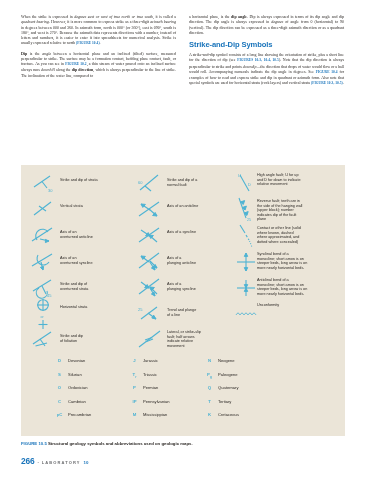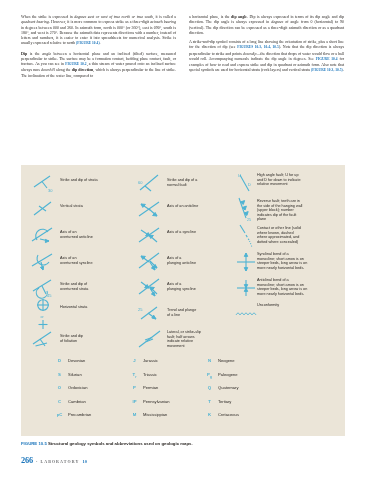--- a/index.html
+++ b/index.html
@@ -90,21 +90,21 @@
   .caption{
     position:absolute;left:21px;top:441px;width:324px;
     font-family:"Liberation Sans", sans-serif;
     font-size:4.3px;color:#2b2724;
   }
   .caption .lead{color:#1b75bb;font-weight:bold;}
   .caption .rest{font-weight:bold;}
   .footer{
     position:absolute;left:21px;top:456px;width:324px;
     display:flex;align-items:baseline;
-    font-family:Liberation Serif, serif;
+    font-family:Liberation Sans, sans-serif;
   }
   .pgnum{font-size:8.4px;font-weight:bold;color:#1b75bb;letter-spacing:-.2px;}
   .footsep{font-size:4px;color:#9aa0a6;margin:0 3px;}
   .foottxt{font-size:4px;color:#6d6e71;letter-spacing:1.1px;font-weight:bold;}
   .footnum{font-size:4.4px;color:#1b75bb;font-weight:bold;margin-left:3px;}
 </style>
 </head>
 <body>
 
 <div class="page">
@@ -114,20 +114,21 @@
     <div class="col">
       <p class="body">When the strike is expressed in <span class="it">degrees east or west of true north or true south</span>, it is called a <span class="it">quadrant bearing</span>. However, it is more common to express strike as a three-digit <span class="it">azimuth bearing</span> in degrees between 000 and 360. In azimuth form, north is 000° (or 360°), east is 090°, south is 180°, and west is 270°. Because the azimuth data represents directions with a number, instead of letters and numbers, it is easier to enter it into spreadsheets for numerical analysis. Strike is usually expressed relative to north <span class="figref">(FIGURE 10.4)</span>.</p>
 
 
       <p class="body"><span class="bd">Dip</span> is the <span class="it">angle</span> between a horizontal plane and an inclined (tilted) surface, measured perpendicular to strike. The surface may be a formation contact, bedding plane contact, fault, or fracture. As you can see in <span class="figref">FIGURE 10.2</span>, a thin stream of water poured onto an inclined surface always runs <span class="it">downhill</span> along the <span class="bd">dip direction</span>, which is always perpendicular to the line of strike. The inclination of the water line, compared to</p>
     </div>
 
     <div class="col">
       <p class="body">a horizontal plane, is the <span class="bd">dip angle</span>. Dip is always expressed in terms of its dip angle and dip direction. The dip angle is always expressed in <span class="it">degrees</span> of angle from 0 (horizontal) to 90 (vertical). The dip direction can be expressed as a three-digit azimuth direction or as a quadrant direction.</p>
 
+      <h2 class="sec">Strike-and-Dip Symbols</h2>
 
       <p class="body">A strike-and-dip symbol consists of a long line showing the orientation of strike, plus a short line for the direction of dip (see <span class="figref">FIGURES 10.3, 10.4, 10.5</span>). Note that the dip direction is always perpendicular to strike and points <span class="it">downdip</span>—the direction that drops of water would flow or a ball would roll. Accompanying numerals indicate the dip angle in degrees. See <span class="figref">FIGURE 10.4</span> for examples of how to read and express strike and dip in quadrant or azimuth form. Also note that special symbols are used for horizontal strata (rock layers) and vertical strata <span class="figref">(FIGURE 10.3, 10.5)</span>.</p>
     </div>
   </div>
 
   <div class="figbox">
 
     <div class="symgrid">
       <div class="symcols">
 

